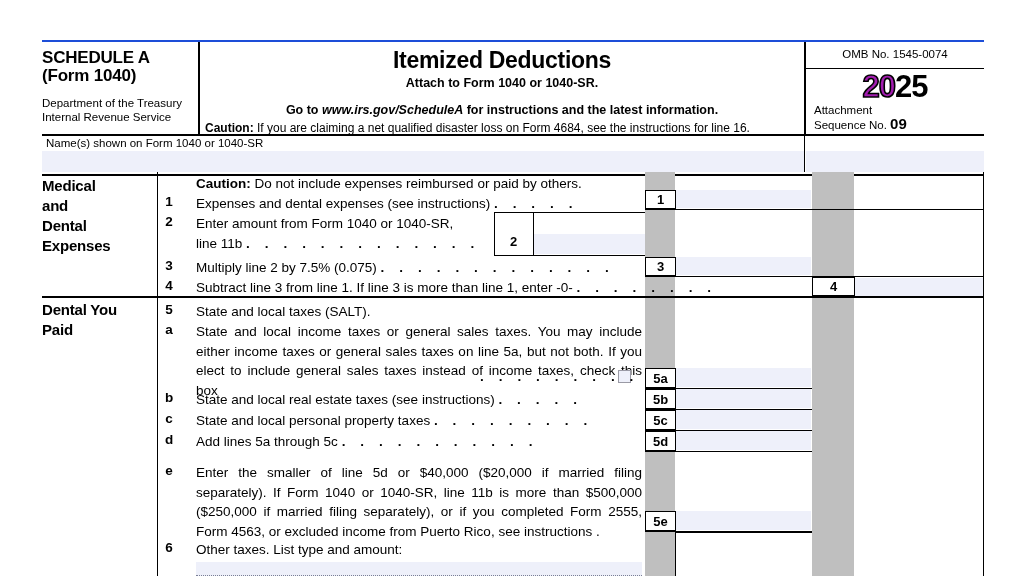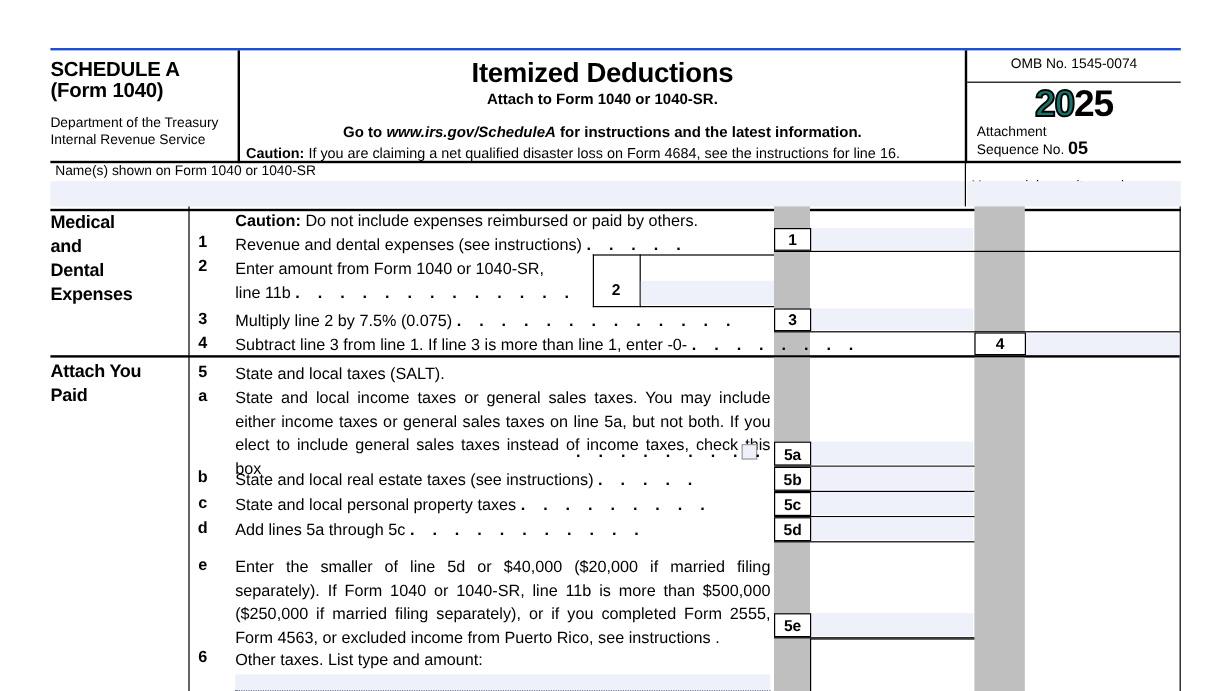--- a/index.html
+++ b/index.html
@@ -30,21 +30,21 @@
   .goto i{font-style:italic;}
   .caution-row{position:absolute;left:0;bottom:1px;width:604px;text-align:left;
                padding-left:5px;box-sizing:border-box;font-size:12px;line-height:14px;}
   .caution-row b{font-weight:bold;}
 
   .hdr-right{position:absolute;left:764px;top:0;width:178px;height:94px;}
   .omb{font-size:11.5px;text-align:center;padding-top:6px;}
   .omb-div{position:absolute;left:0;top:26px;width:178px;border-top:1px solid #000;}
   .yearbox{position:absolute;left:0;top:27px;width:178px;height:36px;text-align:center;}
   .year{font-size:31px;font-weight:bold;line-height:36px;letter-spacing:-1px;}
-  .year .hollow{color:#0f766e;-webkit-text-stroke:1.6px #000;}
+  .year .hollow{color:#a21caf;-webkit-text-stroke:1.6px #000;}
   .attach{position:absolute;left:8px;top:62px;font-size:11.5px;line-height:13px;}
   .attach .seq{font-size:15px;font-weight:bold;}
 
   
   .namerow{position:absolute;left:42px;top:134px;width:942px;height:38px;
            border-top:2px solid #000;border-bottom:2px solid #000;}
   .name-left{position:absolute;left:0;top:0;width:762px;height:36px;}
   .name-lbl{font-size:11.5px;padding:1px 0 0 4px;}
   .name-fill{position:absolute;left:0;top:15px;width:762px;height:21px;background:#eef0fa;}
   .ssn-div{position:absolute;left:762px;top:0;height:36px;border-left:1px solid #000;}
@@ -106,21 +106,21 @@
     </div>
 
     <div class="hdr-right">
       <div class="omb">OMB No. 1545-0074</div>
       <div class="omb-div"></div>
       <div class="yearbox">
         <span class="year"><span class="hollow">20</span><span>25</span></span>
       </div>
       <div class="attach">
         <div>Attachment</div>
-        <div><span>Sequence No.</span> <span class="seq">05</span></div>
+        <div><span>Sequence No.</span> <span class="seq">09</span></div>
       </div>
     </div>
   </div>
 
   <div class="namerow">
     <div class="name-left">
       <div class="name-lbl">Name(s) shown on Form 1040 or 1040-SR</div>
       <div class="name-fill"></div>
     </div>
     <div class="ssn-div"></div>
@@ -135,21 +135,21 @@
     <div class="vr" style="left:115px;top:0;height:404px;"></div>
     <div class="vr" style="left:941px;top:0;height:404px;"></div>
 
     <div class="cat cat-med">
       <div>Medical</div>
       <div>and</div>
       <div>Dental</div>
       <div>Expenses</div>
     </div>
     <div class="cat cat-tax">
-      <div>Attach You</div>
+      <div>Dental You</div>
       <div>Paid</div>
     </div>
 
     <div class="graycol" style="left:603px;top:0;width:30px;height:124px;"></div>
 
     <div class="graycol" style="left:770px;top:0;width:42px;height:124px;"></div>
 
     <div class="amtfill" style="left:634px;top:18px;width:135px;height:18px;"></div>
     <div class="numcell" style="left:603px;top:18px;width:31px;height:19px;">
         <span>1</span>
@@ -201,21 +201,21 @@
         <span>5e</span>
       </div>
     <div class="hr" style="left:603px;top:359px;width:167px;"></div>
 
     <div class="vr" style="left:633px;top:360px;height:44px;"></div>
     <div class="hr" style="left:633px;top:360px;width:137px;"></div>
 
     <div class="ltext" style="top:2px;"><b>Caution:</b><span> Do not include expenses reimbursed or paid by others.</span></div>
 
     <div class="lnum" style="top:22px;">1</div>
-    <div class="ltext" style="top:22px;"><span>Revenue and dental expenses (see instructions)</span> <span class="leader">. . . . .</span></div>
+    <div class="ltext" style="top:22px;"><span>Expenses and dental expenses (see instructions)</span> <span class="leader">. . . . .</span></div>
 
     <div class="lnum" style="top:42px;">2</div>
     <div class="ltext" style="top:42px;width:340px;">Enter amount from Form 1040 or 1040-SR,</div>
     <div class="ltext" style="top:62px;width:340px;"><span>line 11b</span> <span class="leader">. . . . . . . . . . . . .</span></div>
 
     <div class="vr" style="left:452px;top:40px;height:44px;"></div>
     <div class="hr" style="left:452px;top:40px;width:151px;"></div>
     <div class="hr" style="left:452px;top:83px;width:151px;"></div>
     <div class="vr" style="left:491px;top:40px;height:44px;"></div>
     <div class="amtfill" style="left:492px;top:62px;width:111px;height:20px;"></div>

